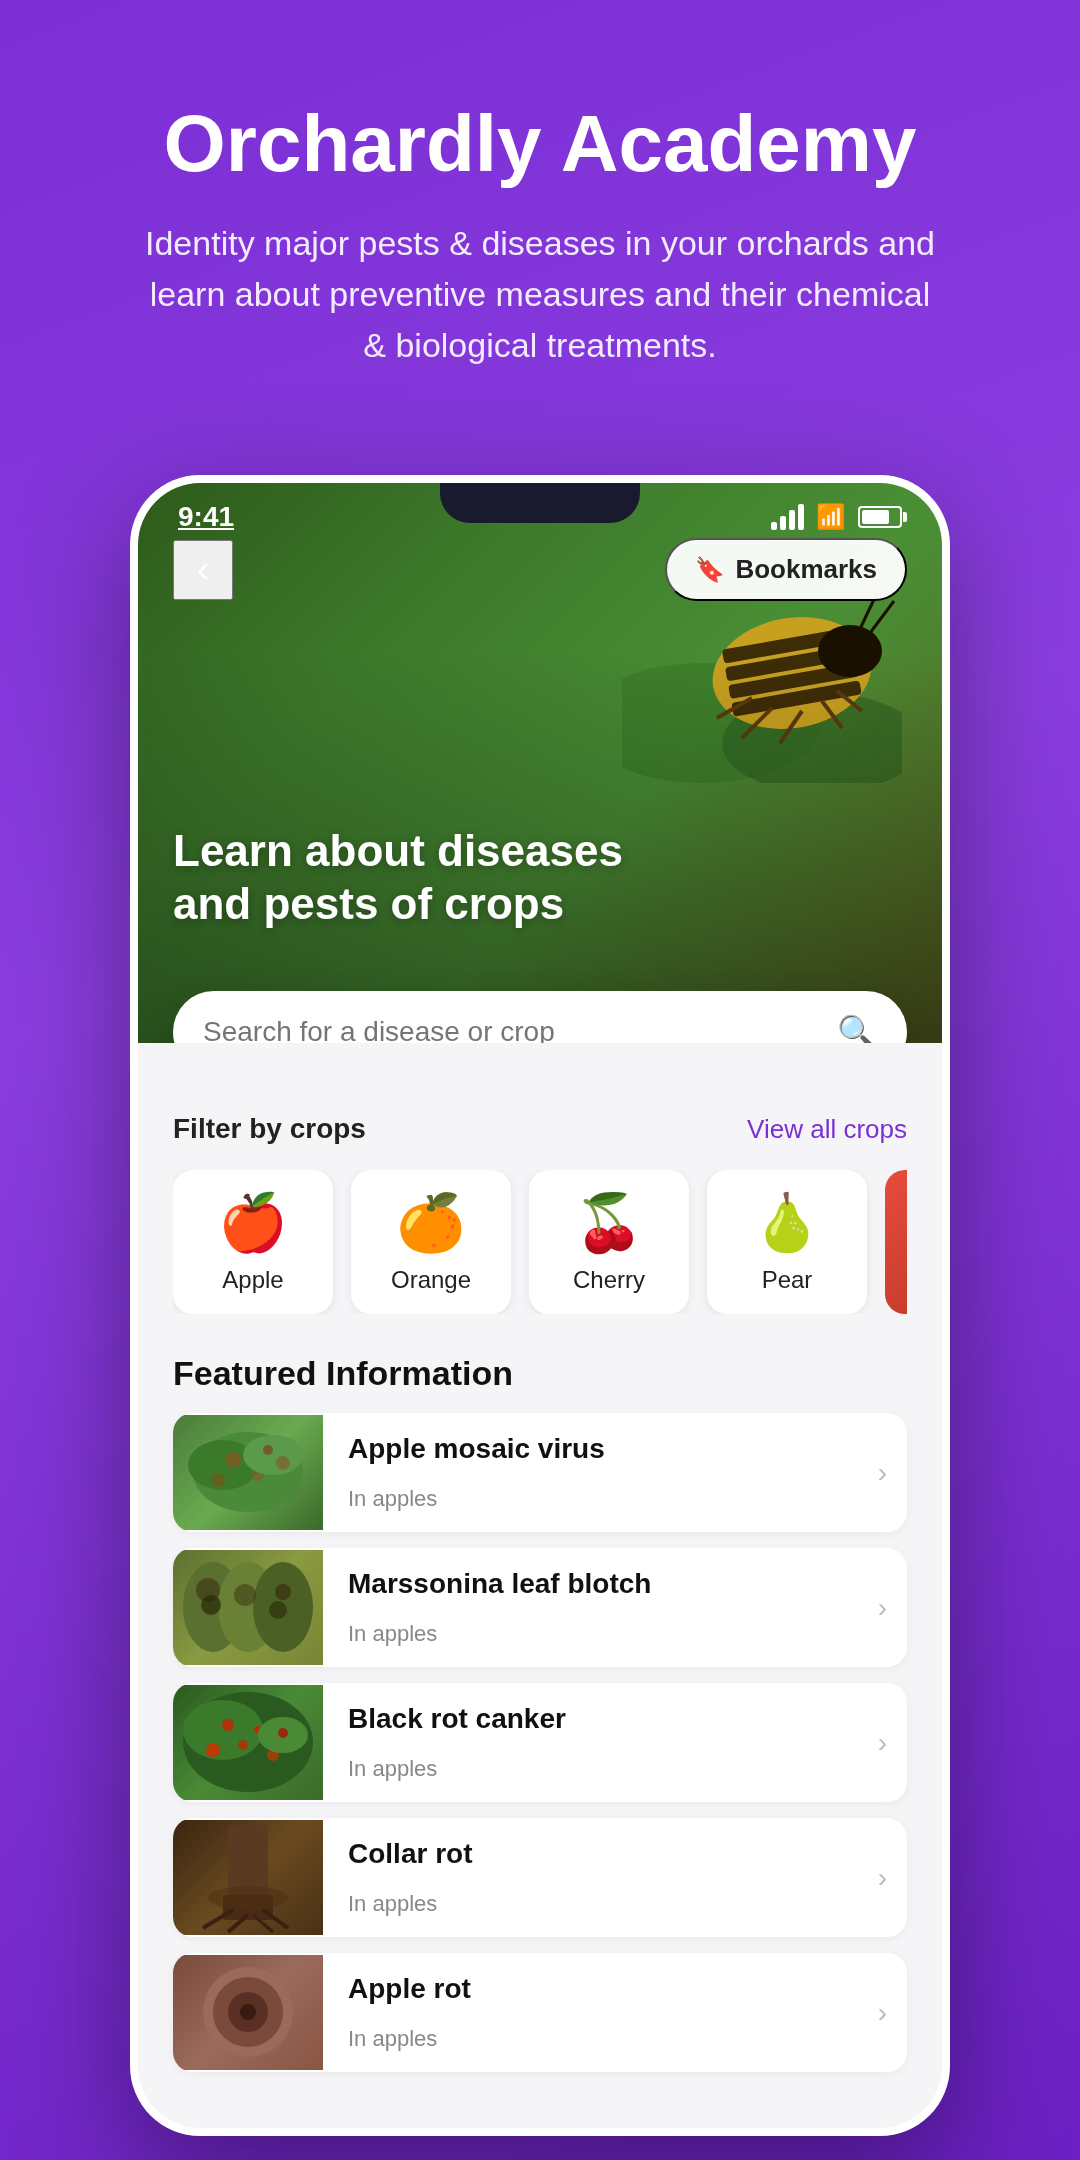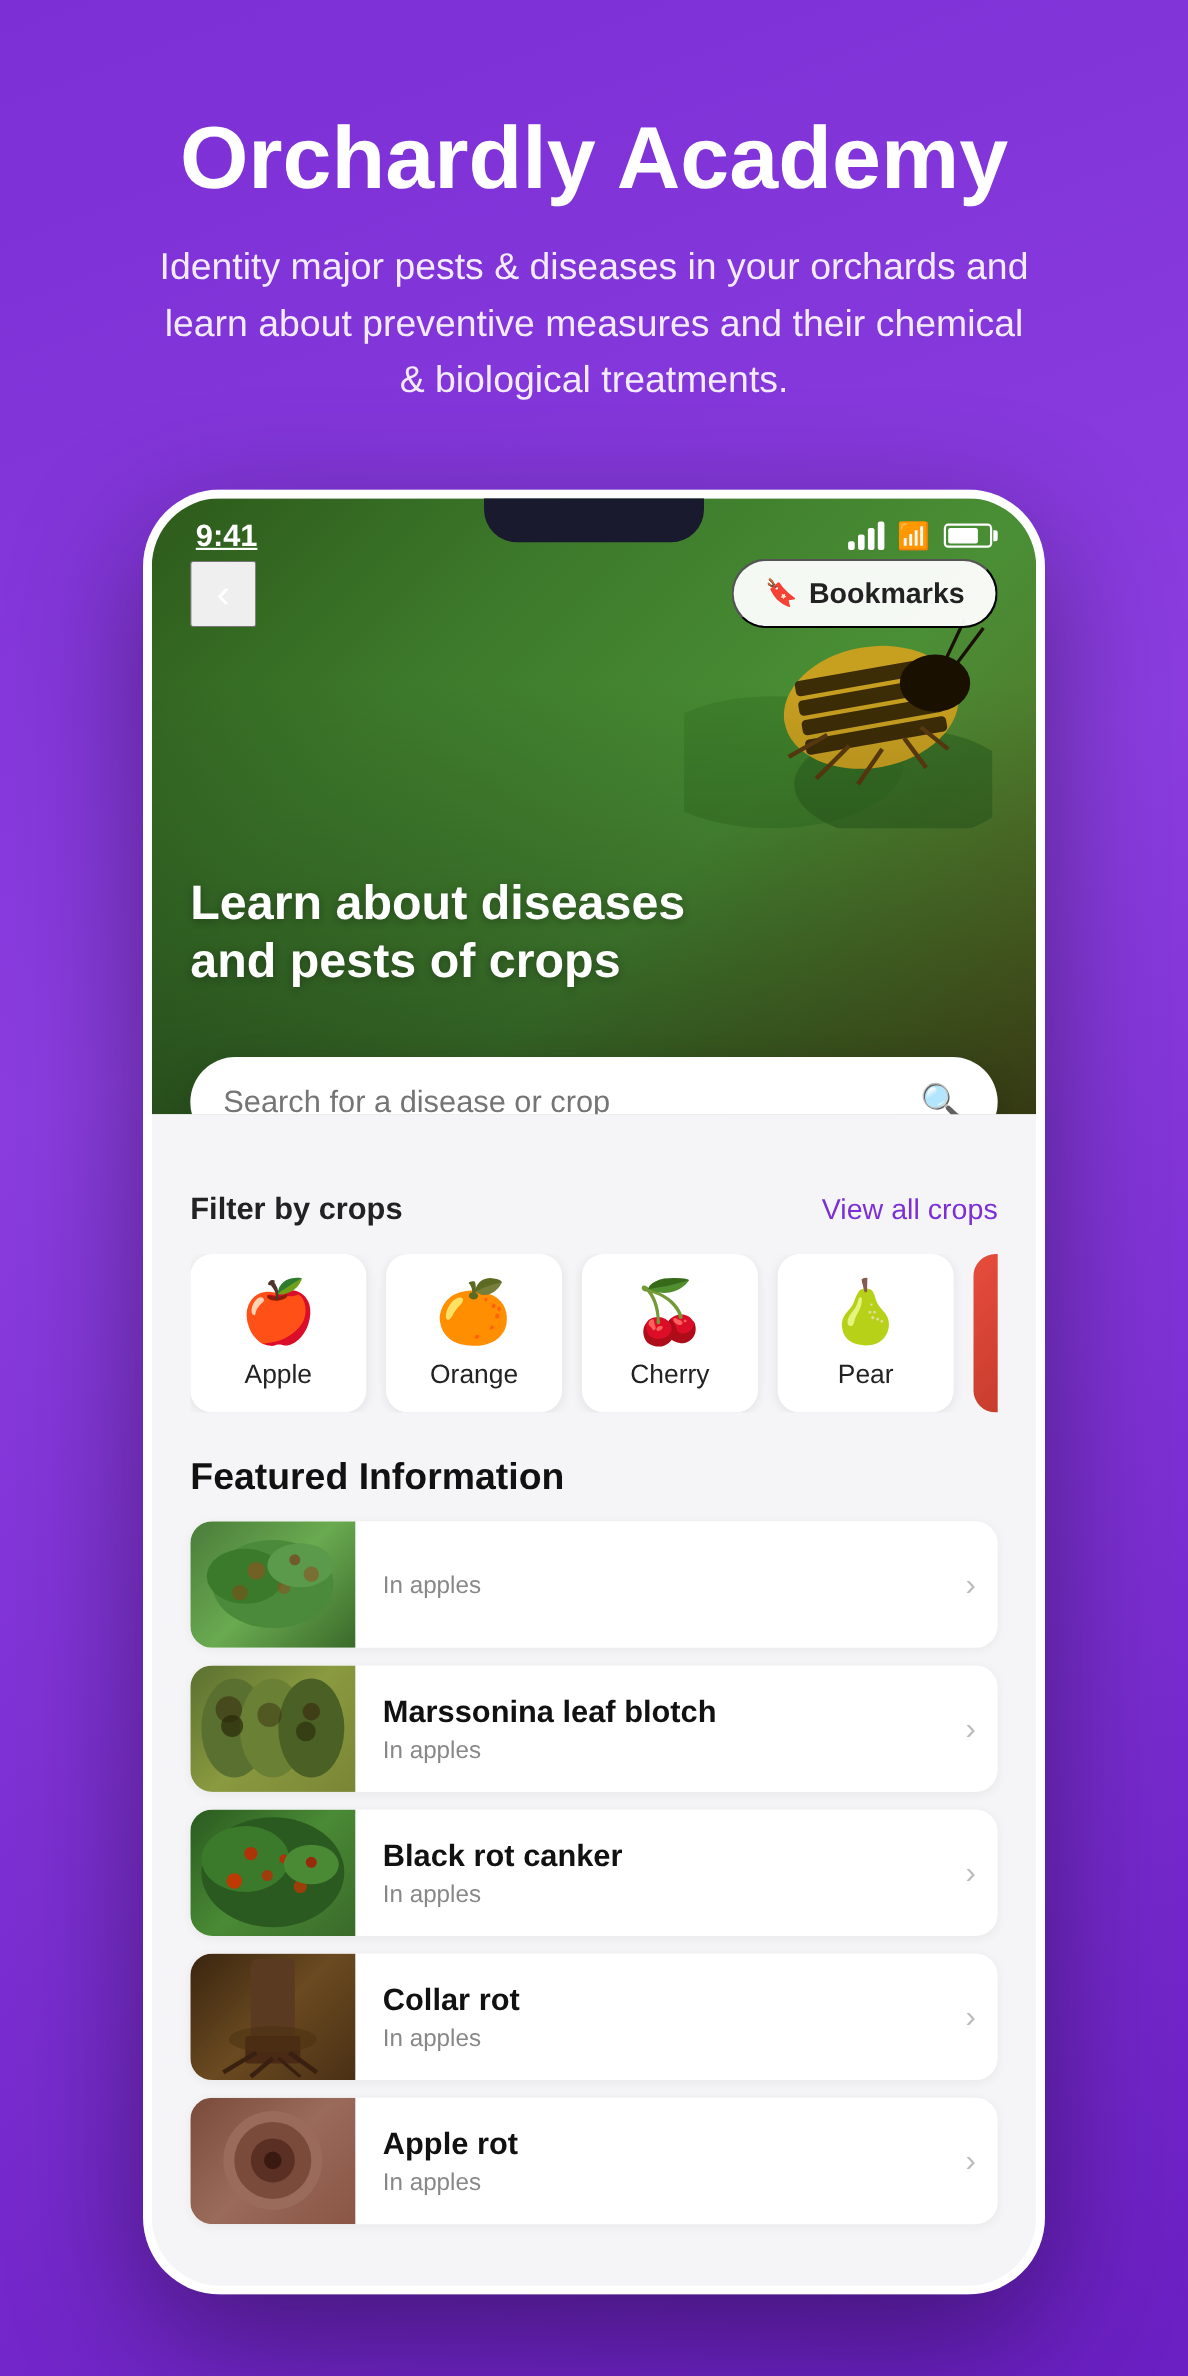--- a/index.html
+++ b/index.html
@@ -25,21 +25,21 @@
       line-height: 1.1;
       margin-bottom: 30px;
     }
 
     .page-subtitle {
       color: rgba(255,255,255,0.9);
       font-size: 34px;
       text-align: center;
       line-height: 1.5;
       max-width: 800px;
-      margin-bottom: 74px;
+      margin-bottom: 104px;
     }
 
     
     .phone-frame {
       width: 820px;
       background: #fff;
       border-radius: 70px;
       overflow: hidden;
       box-shadow: 0 40px 120px rgba(0,0,0,0.4);
       border: 8px solid rgba(255,255,255,0.3);
@@ -383,20 +383,21 @@
     .disease-name {
       font-size: 28px;
       font-weight: 600;
       color: #111;
       margin-bottom: 6px;
     }
 
     .disease-subtitle {
       font-size: 22px;
       color: #888;
+      margin-top: 21px;
     }
 
     .chevron-right {
       color: #bbb;
       font-size: 28px;
       padding-right: 20px;
     }
   </style>
 </head>
 <body>
@@ -513,20 +514,21 @@
           <ellipse cx="50" cy="50" rx="35" ry="25" fill="#3a7a2a"></ellipse>
           <circle cx="60" cy="45" r="8" fill="#8b5523" opacity="0.7"></circle>
           <circle cx="85" cy="60" r="6" fill="#8b5523" opacity="0.6"></circle>
           <circle cx="45" cy="65" r="7" fill="#8b4513" opacity="0.5"></circle>
           <ellipse cx="100" cy="40" rx="30" ry="20" fill="#5a9a4a"></ellipse>
           <circle cx="95" cy="35" r="5" fill="#7a4020" opacity="0.7"></circle>
           <circle cx="110" cy="48" r="7" fill="#8b5523" opacity="0.6"></circle>
         </svg>
       </div>
       <div class="disease-info">
+        <div class="disease-name">Apple mosaic virus</div>
         <div class="disease-subtitle">In apples</div>
       </div>
       <span class="chevron-right">›</span>
     </div>
 
     <div class="disease-item">
       <div class="disease-thumbnail thumb-2">
         <svg width="150" height="115" viewBox="0 0 150 115">
           <ellipse cx="40" cy="57" rx="30" ry="45" fill="#5a7030"></ellipse>
           <ellipse cx="75" cy="57" rx="30" ry="45" fill="#6a8035"></ellipse>

